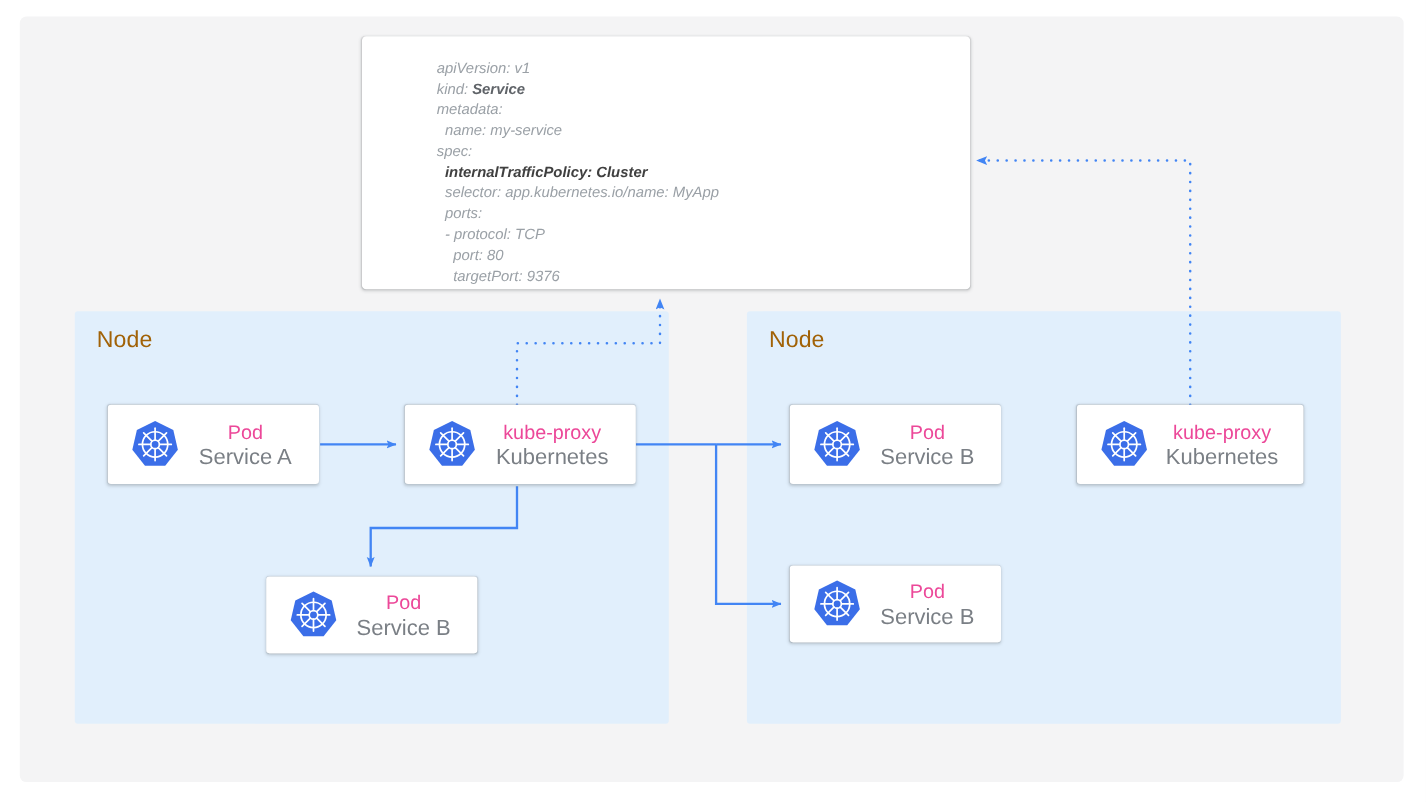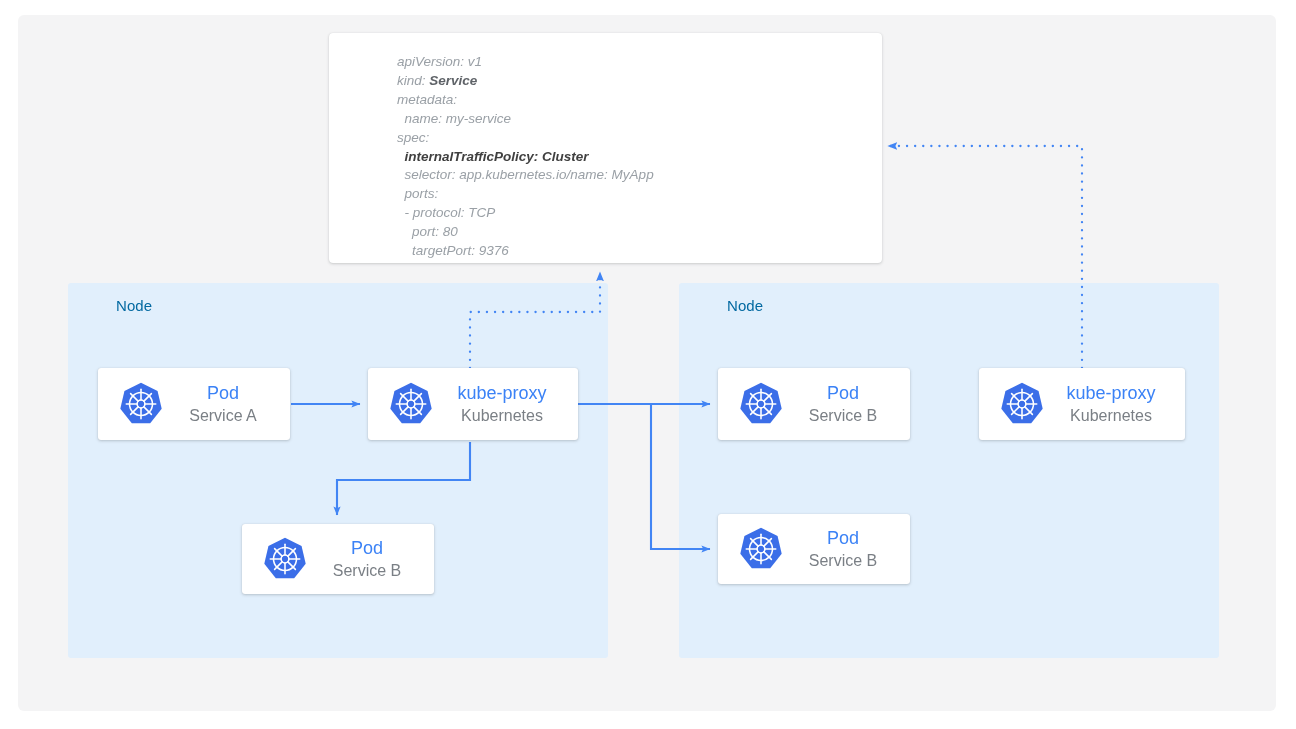--- a/index.html
+++ b/index.html
@@ -32,25 +32,24 @@
     pointer-events: none;
   }
   
   .node-box {
     position: absolute;
     background: #e1effc;
     border-radius: 3px;
   }
   .node-label {
     position: absolute;
-    font-size: 15px;
-    color: #0369a1;
+    font-size: 21px;
+    color: #a16207;
     letter-spacing: .1px;
     white-space: nowrap;
-    margin-left: 28px;
   }
   
   .yaml-card {
     position: absolute;
     left: 329px; top: 33px;
     width: 553px; height: 230px;
     background: #ffffff;
     border-radius: 4px;
     box-shadow: 0 1px 3px rgba(60,64,67,0.22), 0 0 1px rgba(60,64,67,0.14);
     overflow: hidden;
@@ -85,26 +84,26 @@
   .card-text {
     flex: 1 1 auto;
     display: flex;
     flex-direction: column;
     align-items: center;
     justify-content: center;
     padding-right: 8px;
   }
   .card-title {
     font-size: 18px;
-    color: #3b82f6;
+    color: #ec4899;
     line-height: 23px;
     white-space: nowrap;
   }
   .card-sub {
-    font-size: 16px;
+    font-size: 20px;
     color: #7a7f85;
     line-height: 22px;
     white-space: nowrap;
   }
 </style>
 </head>
 <body>
 
 <div id="stage">
 

